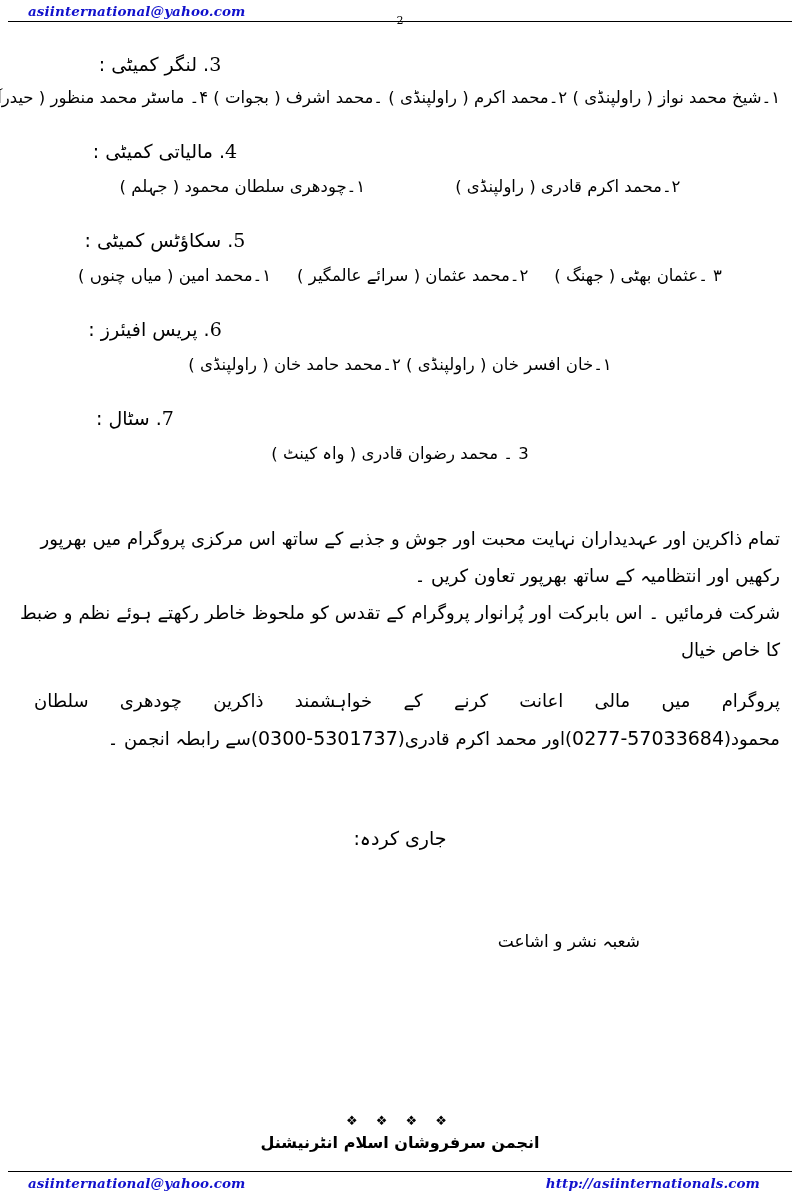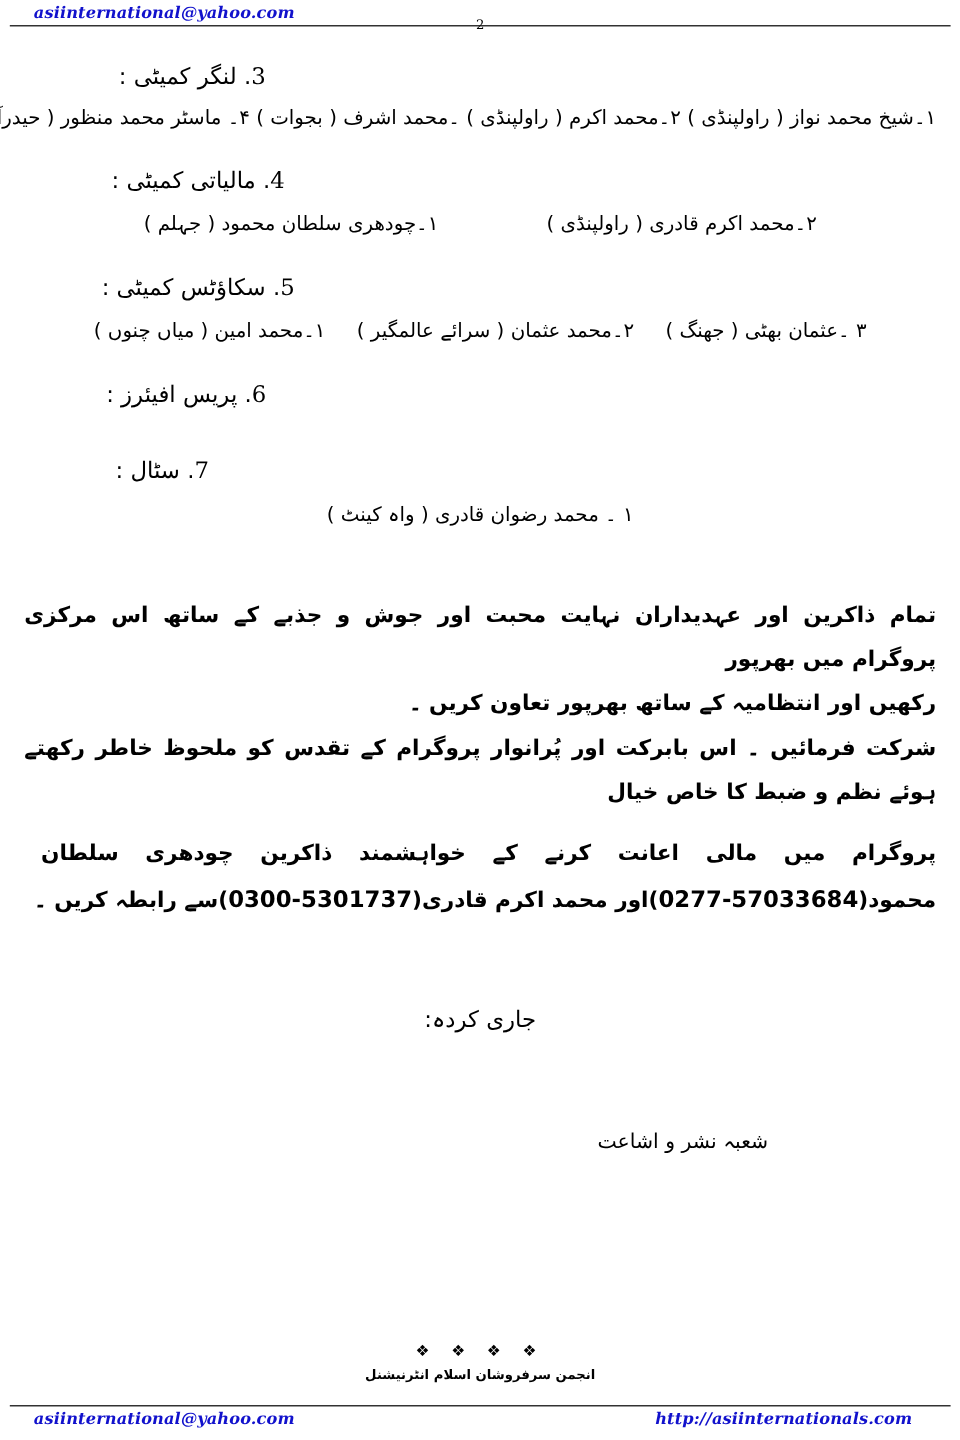--- a/index.html
+++ b/index.html
@@ -122,21 +122,20 @@
     gap: 26px;
   }
 
   
   .para {
     font-size: 18px;
     text-align: justify;
     text-align-last: right;
     margin: 0;
     line-height: 2.05;
-    font-weight: bold;
   }
   .para.justified-loose {
     text-align: justify;
     text-align-last: justify;
     word-spacing: 6px;
     margin-left: 14px;
   }
   .para .num {
     direction: ltr;
     unicode-bidi: embed;
@@ -170,21 +169,21 @@
     font-size: 13px;
     letter-spacing: 7px;
     color: #000;
     line-height: 1;
     margin-bottom: 6px;
     direction: ltr;
   }
   .org-name {
     font-family: "DejaVu Sans", sans-serif;
     font-weight: bold;
-    font-size: 11px;
+    font-size: 16px;
     letter-spacing: 0.4px;
     color: #000;
   }
 
   .spacer-line { height: 1px; }
 </style>
 </head>
 <body>
 
 <div class="page">
@@ -228,41 +227,42 @@
       <span>۲۔محمد عثمان ( سرائے عالمگیر )</span>
       <span>۱۔محمد امین ( میاں چنوں )</span>
     </div>
 
     <div style="height:26px" class="spacer-line"></div>
     <div class="section-head" style="padding-right:490px;">
       <span class="idx">6</span><span>.</span>
       <span>پریس افیئرز :</span>
     </div>
     <div style="height:8px" class="spacer-line"></div>
+    <div class="member-line" style="font-size:16.5px;">۱۔خان افسر خان ( راولپنڈی ) ۲۔محمد حامد خان ( راولپنڈی )</div>
 
     <div style="height:26px" class="spacer-line"></div>
     <div class="section-head" style="padding-right:530px;">
       <span class="idx">7</span><span>.</span>
       <span>سٹال :</span>
     </div>
     <div style="height:8px" class="spacer-line"></div>
-    <div class="member-line" style="font-size:16.5px;">۱ ۔ محمد رضوان قادری ( واہ کینٹ )</div>
+    <div class="member-line" style="font-size:16.5px;">3 ۔ محمد رضوان قادری ( واہ کینٹ )</div>
 
     <div style="height:54px" class="spacer-line"></div>
     <div class="para">
       <div>تمام ذاکرین اور عہدیداران نہایت محبت اور جوش و جذبے کے ساتھ اس مرکزی پروگرام میں بھرپور</div>
       <div>رکھیں اور انتظامیہ کے ساتھ بھرپور تعاون کریں ۔</div>
       <div>شرکت فرمائیں ۔  اس بابرکت اور پُرانوار پروگرام کے تقدس کو ملحوظ خاطر رکھتے ہوئے نظم و ضبط کا خاص خیال</div>
     </div>
 
     <div style="height:14px" class="spacer-line"></div>
     <div class="para">
       <div class="para justified-loose">پروگرام میں مالی اعانت کرنے کے خواہشمند ذاکرین چودھری سلطان</div>
       <div>
-        <span>محمود</span><span>(</span><span class="num">0277-57033684</span><span>)</span><span>اور محمد اکرم قادری</span><span>(</span><span class="num">0300-5301737</span><span>)</span><span>سے رابطہ کریں ۔</span>
+        <span>محمود</span><span>(</span><span class="num">0277-57033684</span><span>)</span><span>اور محمد اکرم قادری</span><span>(</span><span class="num">0300-5301737</span><span>)</span><span>سے رابطہ انجمن ۔</span>
       </div>
     </div>
 
     <div style="height:66px" class="spacer-line"></div>
     <div class="issued">جاری کردہ:</div>
 
     <div style="height:74px" class="spacer-line"></div>
     <div class="dept">شعبہ نشر و اشاعت</div>
 
   </div>

